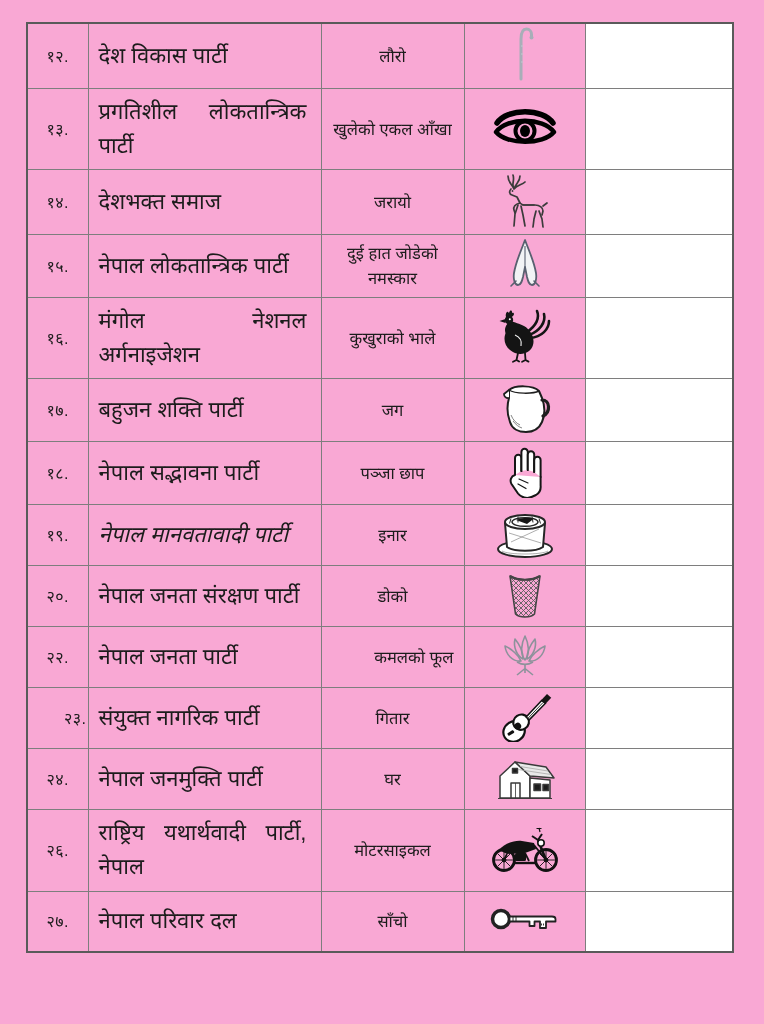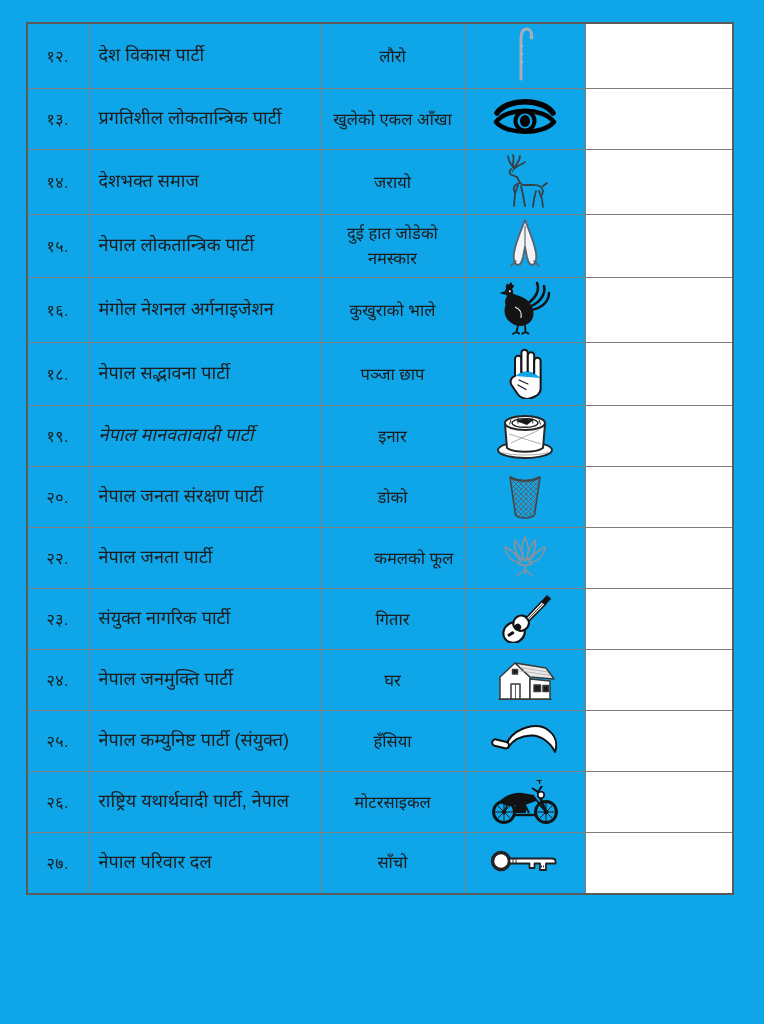--- a/index.html
+++ b/index.html
@@ -1,34 +1,34 @@
 <!DOCTYPE html>
 <html><head>
 <meta charset="utf-8">
 <style>
   html,body{margin:0;padding:0;}
   body{
     width:764px;height:1024px;background:#ffffff;
     font-family:"Liberation Sans", sans-serif;
     color:#1c1c1c;
   }
-  .page{position:relative;width:764px;height:1024px;background:#0ea5e9;overflow:hidden;}
+  .page{position:relative;width:764px;height:1024px;background:#f9a8d4;overflow:hidden;}
   table.party-table{
     position:absolute;left:26px;top:22px;
     width:706px;table-layout:fixed;border-collapse:collapse;
     border:2px solid #5a5a5a;
   }
   .party-table td{
     border:1px solid #7e7e7e;
     vertical-align:middle;
     overflow:hidden;
   }
   .party-table tr{height:61px;}
   td.col-num{text-align:center;font-size:16px;letter-spacing:.5px;}
-  td.col-party{text-align:justify;padding:6px 14px 6px 10px;font-size:18px;line-height:1.55;}
+  td.col-party{text-align:justify;padding:6px 14px 6px 10px;font-size:22px;line-height:1.55;}
   td.col-symbol{text-align:center;padding:4px 10px;font-size:16.5px;line-height:1.5;}
   td.col-icon{text-align:center;padding:2px 0;}
   td.col-empty{background:#fff;}
   .icon-holder{display:inline-flex;align-items:center;justify-content:center;line-height:0;}
   .sym-svg{display:block;}
 </style>
 </head>
 <body style="background: rgb(255, 255, 255); color: rgb(28, 28, 28);">
 
 <div class="page">
@@ -120,20 +120,35 @@
     <path d="M18 27 C23 29 25 33 24 38" stroke="#f5f5f5" stroke-width="1.1" fill="none"></path>
     <g stroke="#141414" stroke-width="1.8" fill="none" stroke-linecap="round">
       <path d="M21 45 L19.5 52 M19.5 52 l-3.5 1.8 M19.5 52 l2.6 1.6"></path>
       <path d="M28 45 L28.5 52 M28.5 52 l-3.4 1.8 M28.5 52 l3 1.6"></path>
     </g>
   </svg>
             </span></td>
     <td class="col-empty" style="border-color: rgb(126, 126, 126);"></td>
   </tr>
         <tr class="party-row">
+    <td class="col-num" style="border-color: rgb(126, 126, 126);"><span>१७.</span></td>
+    <td class="col-party" style="border-color: rgb(126, 126, 126);"><span>बहुजन शक्ति पार्टी</span></td>
+    <td class="col-symbol" style="border-color: rgb(126, 126, 126);"><span>जग</span></td>
+    <td class="col-icon" style="border-color: rgb(126, 126, 126);"><span class="icon-holder">
+              <svg class="sym-svg" width="54" height="54" viewBox="0 0 54 54">
+    <path d="M11 9 C17 4 35 4 41 10 L44 17 C47 25 47 34 44 41 C41 48 35 51 28 51 C21 51 14 48 12 41 C9 33 9 24 11 17 Z" fill="#fff" stroke="#1e1e1e" stroke-width="2" stroke-linejoin="round"></path>
+    <path d="M11 9 C17 13 35 13 41 10" fill="none" stroke="#1e1e1e" stroke-width="1.5"></path>
+    <path d="M11 9 L6 13 C6 15.5 8 17.5 11 17" fill="#fff" stroke="#1e1e1e" stroke-width="1.8" stroke-linejoin="round"></path>
+    <path d="M44 19 C52 19 53 31 45 35" fill="none" stroke="#1e1e1e" stroke-width="3.2" stroke-linecap="round"></path>
+    <path d="M15 40 c3 4 6 6 9 7 M13 34 c2 5 5 8 9 10" stroke="#777" stroke-width="0.9" fill="none"></path>
+  </svg>
+            </span></td>
+    <td class="col-empty" style="border-color: rgb(126, 126, 126);"></td>
+  </tr>
+        <tr class="party-row">
     <td class="col-num" style="border-color: rgb(126, 126, 126);"><span>१८.</span></td>
     <td class="col-party" style="border-color: rgb(126, 126, 126);"><span>नेपाल सद्भावना पार्टी</span></td>
     <td class="col-symbol" style="border-color: rgb(126, 126, 126);"><span>पञ्जा छाप</span></td>
     <td class="col-icon" style="border-color: rgb(126, 126, 126);"><span class="icon-holder">
               <svg class="sym-svg" width="48" height="54" viewBox="0 0 48 54">
     <g fill="#fff" stroke="#161616" stroke-width="2" stroke-linejoin="round" stroke-linecap="round">
       <path d="M14 31 V14 a3.2 3.2 0 0 1 6.4 0 V27"></path>
       <path d="M20.4 27 V8 a3.2 3.2 0 0 1 6.4 0 V26"></path>
       <path d="M26.8 26 V10.5 a3.2 3.2 0 0 1 6.4 0 V28"></path>
       <path d="M33.2 28 V16 a3.2 3.2 0 0 1 6.4 0 V33"></path>
@@ -192,21 +207,21 @@
       <path d="M7 14 C14 17 21 24 23 29 C15 30 8 23 7 14 Z"></path>
       <path d="M47 14 C40 17 33 24 31 29 C39 30 46 23 47 14 Z"></path>
       <path d="M19 30 C24 33 30 33 35 30"></path>
       <path d="M27 32 V41 M27 36.5 L19 43 M27 36.5 L35 43"></path>
     </g>
   </svg>
             </span></td>
     <td class="col-empty" style="border-color: rgb(126, 126, 126);"></td>
   </tr>
         <tr class="party-row">
-    <td class="col-num" style="border-color: rgb(126, 126, 126);"><span>२३.</span></td>
+    <td class="col-num" style="border-color: rgb(126, 126, 126); text-align: right;"><span>२३.</span></td>
     <td class="col-party" style="border-color: rgb(126, 126, 126);"><span>संयुक्त नागरिक पार्टी</span></td>
     <td class="col-symbol" style="border-color: rgb(126, 126, 126);"><span>गितार</span></td>
     <td class="col-icon" style="border-color: rgb(126, 126, 126);"><span class="icon-holder">
               <svg class="sym-svg" width="66" height="52" viewBox="0 0 66 52">
     <g transform="rotate(-33 30 28)">
       <ellipse cx="16" cy="35" rx="11" ry="10" fill="#fff" stroke="#111" stroke-width="2.2"></ellipse>
       <ellipse cx="27" cy="31" rx="8" ry="7.5" fill="#fff" stroke="#111" stroke-width="2.2"></ellipse>
       <polygon points="34,29.5 56,24 57.5,28.5 35,33.5" fill="#fff" stroke="#111" stroke-width="1.6"></polygon>
       <polygon points="56,23.5 64,21.5 65.5,27 57.5,29" fill="#141414"></polygon>
       <circle cx="22" cy="32.5" r="3.4" fill="#111"></circle>
@@ -228,32 +243,20 @@
       <polygon points="23,10 54,15 62,26 38,24" fill="#e9e9e9"></polygon>
       <polygon points="38,26 58,28 58,46 38,46"></polygon>
       <rect x="19" y="31" width="9" height="15"></rect>
       <path d="M23.5 31 V46" stroke-width="0.8"></path>
       <rect x="20.5" y="16.5" width="5" height="4.5" fill="#1c1c1c"></rect>
       <rect x="42" y="32" width="6.5" height="6.5" fill="#1c1c1c"></rect>
       <rect x="51" y="32.5" width="5.5" height="6" fill="#1c1c1c"></rect>
     </g>
     <path d="M28 14.5 L56 19 M26 17.5 L59 22.5" stroke="#a9a9a9" stroke-width="0.8" fill="none"></path>
     <path d="M6 46.5 H60" stroke="#3a3a3a" stroke-width="1" fill="none"></path>
-  </svg>
-            </span></td>
-    <td class="col-empty" style="border-color: rgb(126, 126, 126);"></td>
-  </tr>
-        <tr class="party-row">
-    <td class="col-num" style="border-color: rgb(126, 126, 126);"><span>२५.</span></td>
-    <td class="col-party" style="border-color: rgb(126, 126, 126);"><span>नेपाल कम्युनिष्ट पार्टी (संयुक्त)</span></td>
-    <td class="col-symbol" style="border-color: rgb(126, 126, 126);"><span>हँसिया</span></td>
-    <td class="col-icon" style="border-color: rgb(126, 126, 126);"><span class="icon-holder">
-              <svg class="sym-svg" width="70" height="42" viewBox="0 0 70 42">
-    <path d="M18 23 C26 9 48 4 58 12 C65 17 68 25 65 34 C61 25 51 17 41 17.5 C30 18 22 23 18 30 Z" fill="#fff" stroke="#111" stroke-width="2" stroke-linejoin="round"></path>
-    <rect x="2" y="22.5" width="17" height="6.5" rx="3.2" transform="rotate(14 10 26)" fill="#fff" stroke="#111" stroke-width="2"></rect>
   </svg>
             </span></td>
     <td class="col-empty" style="border-color: rgb(126, 126, 126);"></td>
   </tr>
         <tr class="party-row">
     <td class="col-num" style="border-color: rgb(126, 126, 126);"><span>२६.</span></td>
     <td class="col-party" style="border-color: rgb(126, 126, 126);"><span>राष्ट्रिय यथार्थवादी पार्टी, नेपाल</span></td>
     <td class="col-symbol" style="border-color: rgb(126, 126, 126); margin-left: 25px;"><span>मोटरसाइकल</span></td>
     <td class="col-icon" style="border-color: rgb(126, 126, 126);"><span class="icon-holder">
               <svg class="sym-svg" width="72" height="50" viewBox="0 0 72 50">

